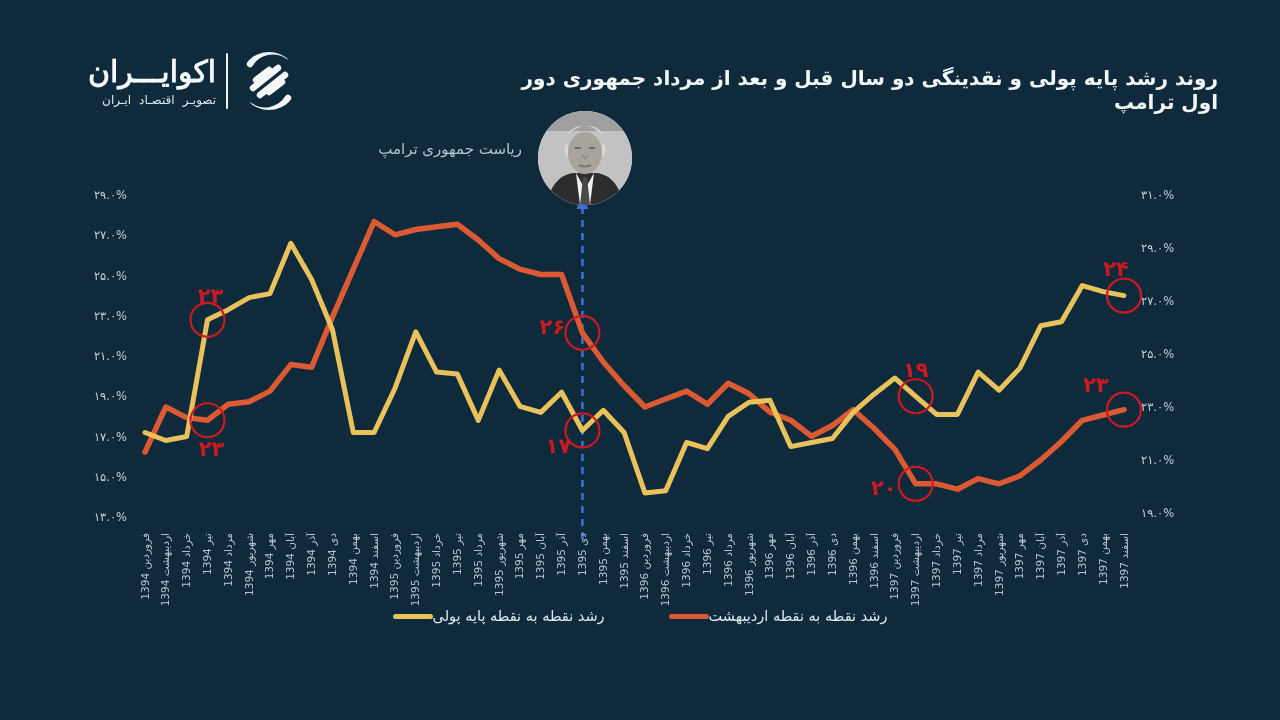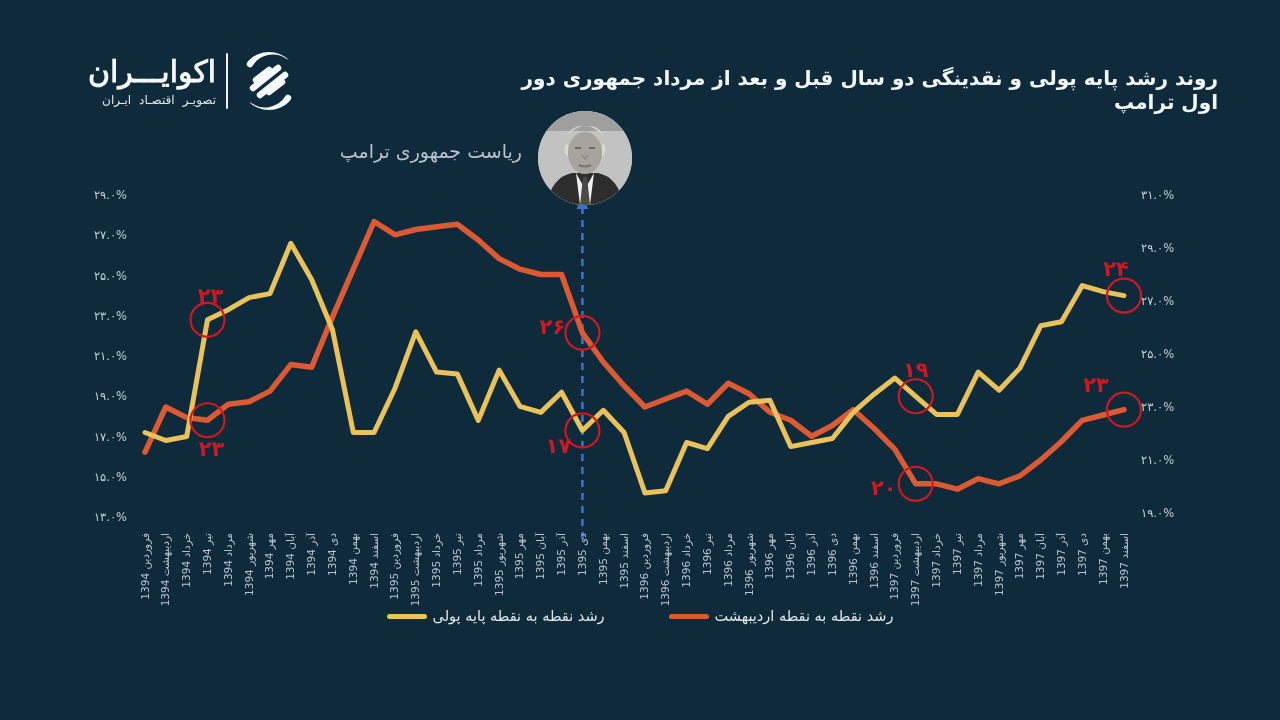--- a/index.html
+++ b/index.html
@@ -19,28 +19,28 @@
     right:62px;top:66px;width:700px;text-align:right;direction:rtl;
     color:#f4f7f9;font-size:20px;font-weight:bold;letter-spacing:0;
   }
   
   #trump-photo{
     left:538px;top:111px;width:94px;height:94px;border-radius:50%;
     overflow:hidden;background:#c6c6c6;
   }
   #trump-label{
     left:350px;top:140px;width:172px;text-align:right;direction:rtl;
-    color:#b6c3cc;font-size:19px;white-space:nowrap;
+    color:#b6c3cc;font-size:15px;white-space:nowrap;
   }
   
   #legend{
     left:0;top:608px;width:1280px;display:flex;justify-content:center;
     gap:64px;direction:rtl;align-items:center;
   }
-  .legend-item{display:flex;align-items:center;gap:6px;direction:rtl;justify-content:flex-end;}
+  .legend-item{display:flex;align-items:center;direction:rtl;justify-content:flex-end;}
   .legend-item .lbl{color:#e3eaee;font-size:14.5px;white-space:nowrap;}
   .legend-item .swatch{width:40px;height:5px;border-radius:3px;display:inline-block;}
   #chart-svg{left:0;top:0;}
 </style>
 </head>
 <body>
 
 <svg id="chart-svg" class="abs" width="1280" height="720" viewBox="0 0 1280 720">
     <line x1="582.4255319148936" y1="207" x2="582.4255319148936" y2="542" stroke="#3f6fd1" stroke-width="2.6" stroke-dasharray="7 6"></line>
     <polygon points="582.4255319148936,196 576.4255319148936,209 588.4255319148936,209" fill="#3f6fd1"></polygon>

